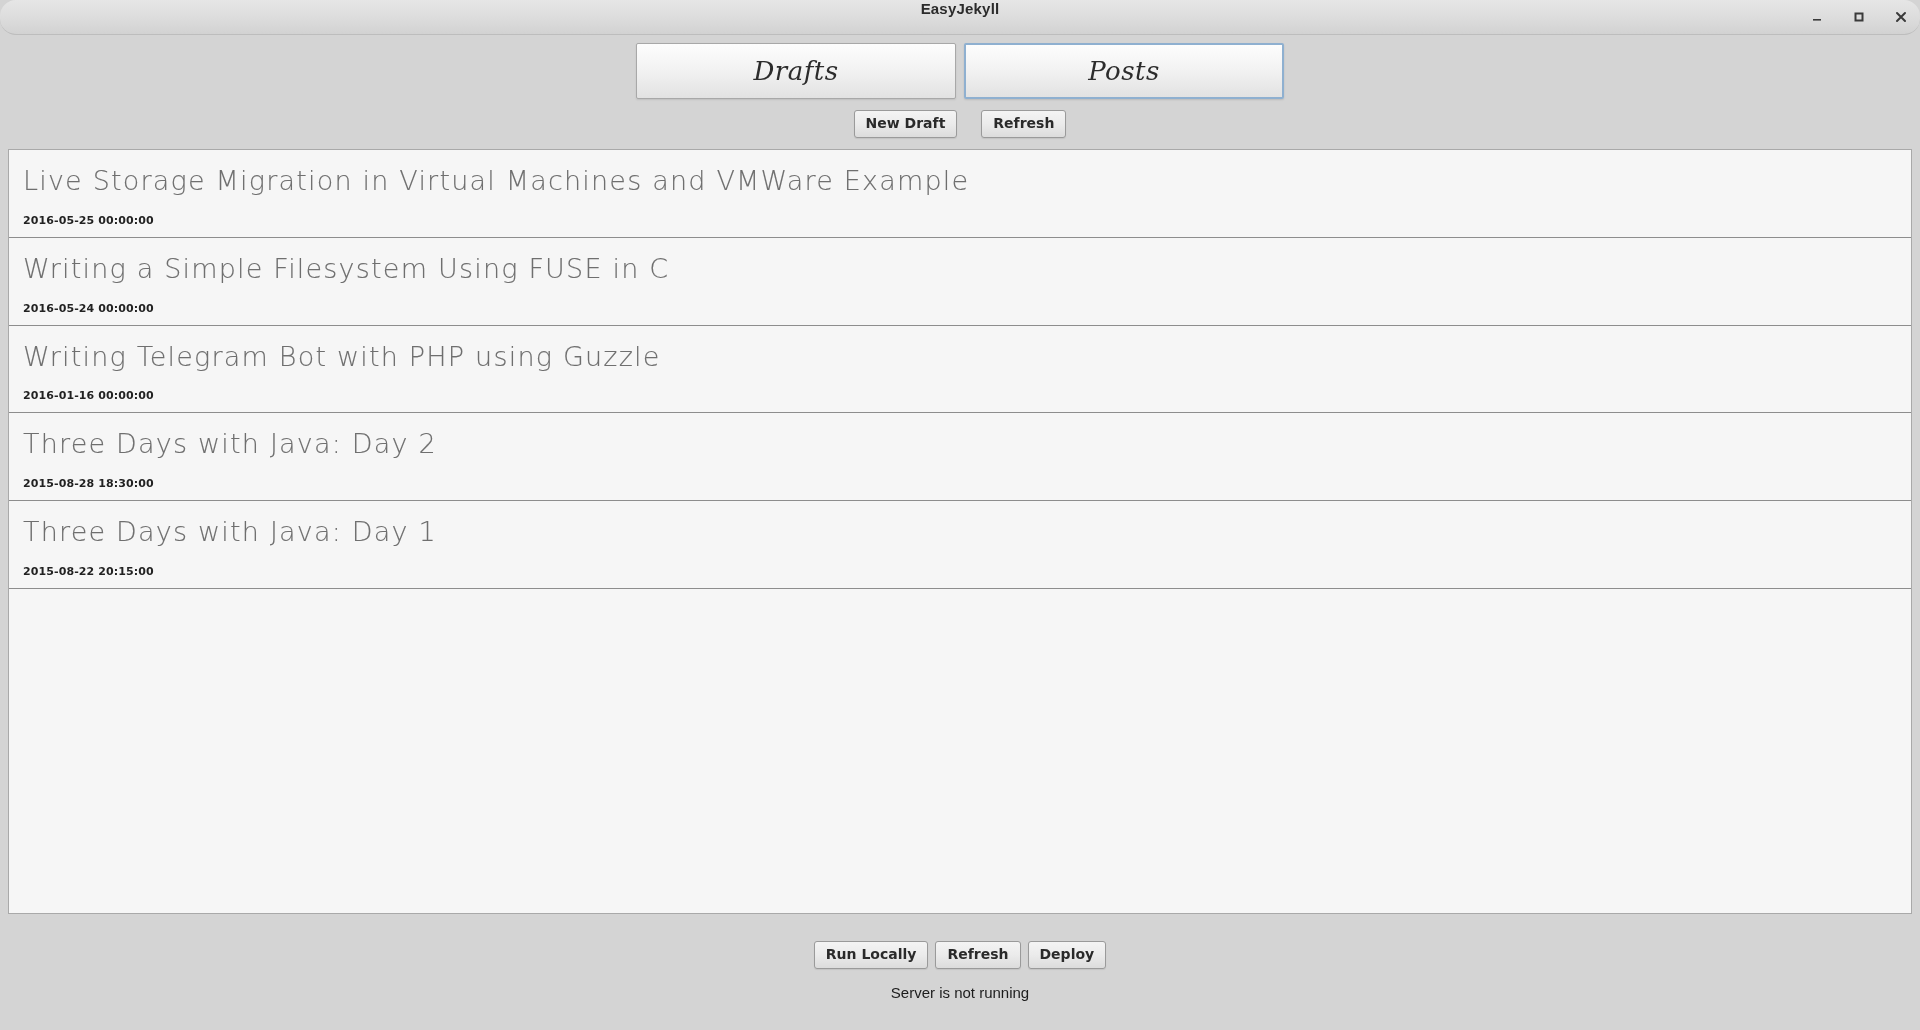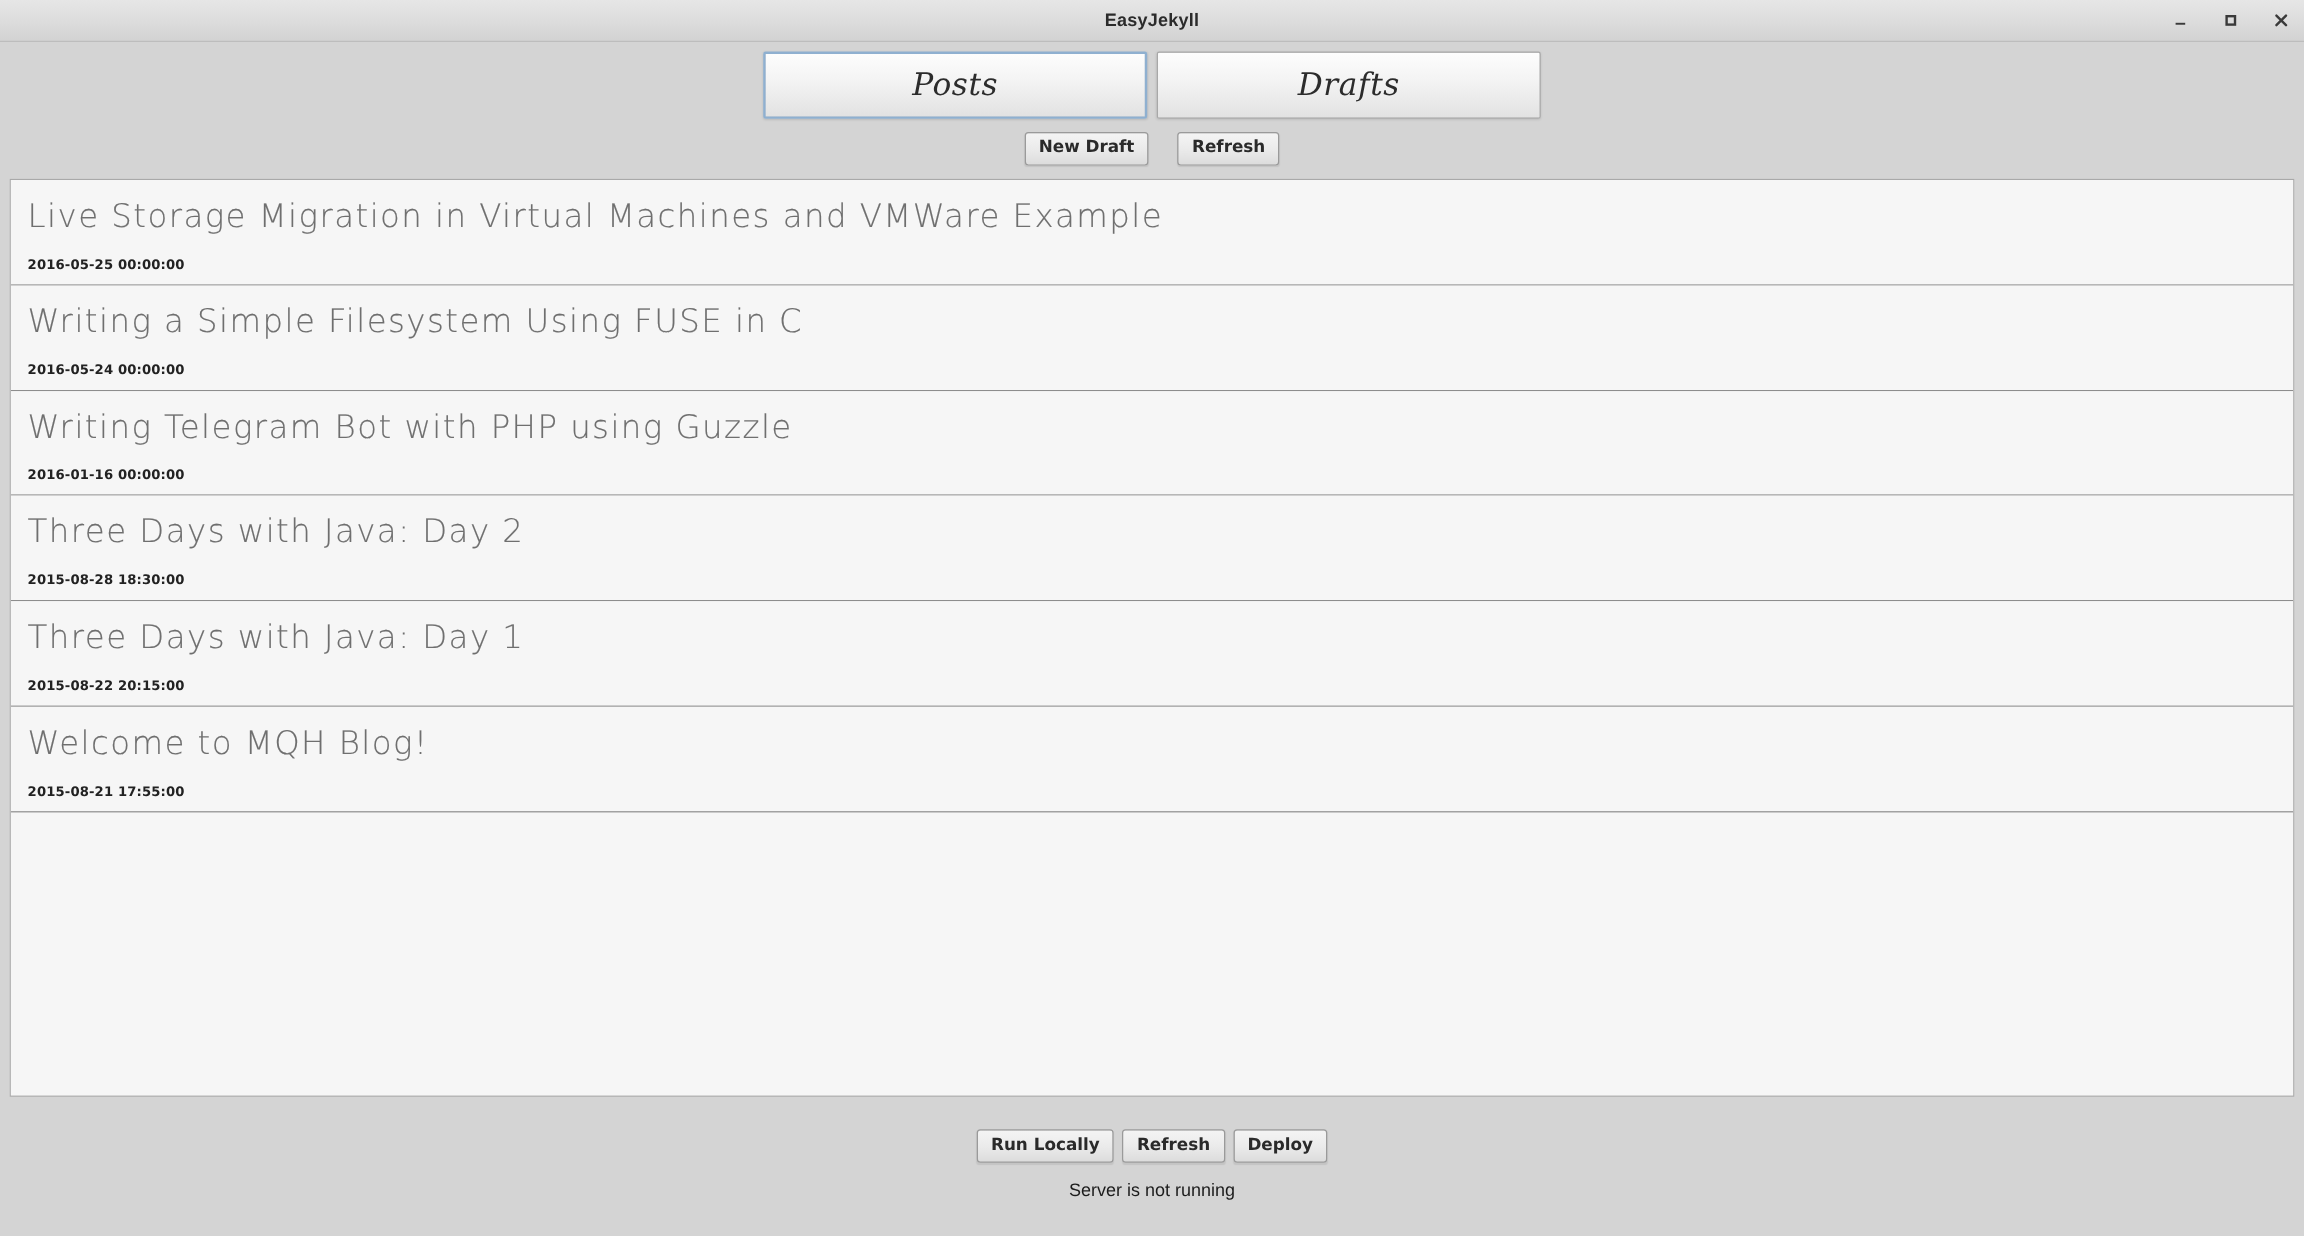--- a/index.html
+++ b/index.html
@@ -15,23 +15,24 @@
     position: relative;
   }
 
   
   .titlebar {
     position: relative;
     height: 34px;
     background: linear-gradient(to bottom, #e6e6e6 0%, #dcdcdc 55%, #d2d2d2 100%);
     border-bottom: 1px solid #bdbdbd;
     display: flex;
-    align-items: center;
+    align-items: flex-start;
     justify-content: center;
     user-select: none;
+    border-radius: 16px;
   }
   .titlebar-title {
     font-size: 15px;
     font-weight: bold;
     color: #2b2b2b;
     letter-spacing: 0.2px;
   }
   .window-controls {
     position: absolute;
     right: 8px;
@@ -185,25 +186,25 @@
     </div>
     <div class="wc-btn" title="close">
       <svg width="14" height="14" viewBox="0 0 14 14">
           <path d="M3 3 L11 11 M11 3 L3 11" stroke="currentColor" stroke-width="2" stroke-linecap="round"></path>
         </svg>
     </div>
   </div>
 </div>
 
 <div class="tabrow">
+  <div class="tab inactive">
+    <span class="tab-label">Drafts</span>
+  </div>
   <div class="tab active">
     <span class="tab-label">Posts</span>
-  </div>
-  <div class="tab inactive">
-    <span class="tab-label">Drafts</span>
   </div>
 </div>
 
 <div class="actionrow">
   <button class="btn">New Draft</button>
   <button class="btn">Refresh</button>
 </div>
 
 <div class="listwrap">
   <div class="post-row">
@@ -218,24 +219,20 @@
     <div class="post-title">Writing Telegram Bot with PHP using Guzzle</div>
     <div class="post-date">2016-01-16 00:00:00</div>
   </div>
   <div class="post-row">
     <div class="post-title">Three Days with Java: Day 2</div>
     <div class="post-date">2015-08-28 18:30:00</div>
   </div>
   <div class="post-row">
     <div class="post-title">Three Days with Java: Day 1</div>
     <div class="post-date">2015-08-22 20:15:00</div>
-  </div>
-  <div class="post-row">
-    <div class="post-title">Welcome to MQH Blog!</div>
-    <div class="post-date">2015-08-21 17:55:00</div>
   </div>
   <div class="list-filler"></div>
 </div>
 
 <div class="bottombar">
   <button class="btn">Run Locally</button>
   <button class="btn">Refresh</button>
   <button class="btn">Deploy</button>
 </div>
 

